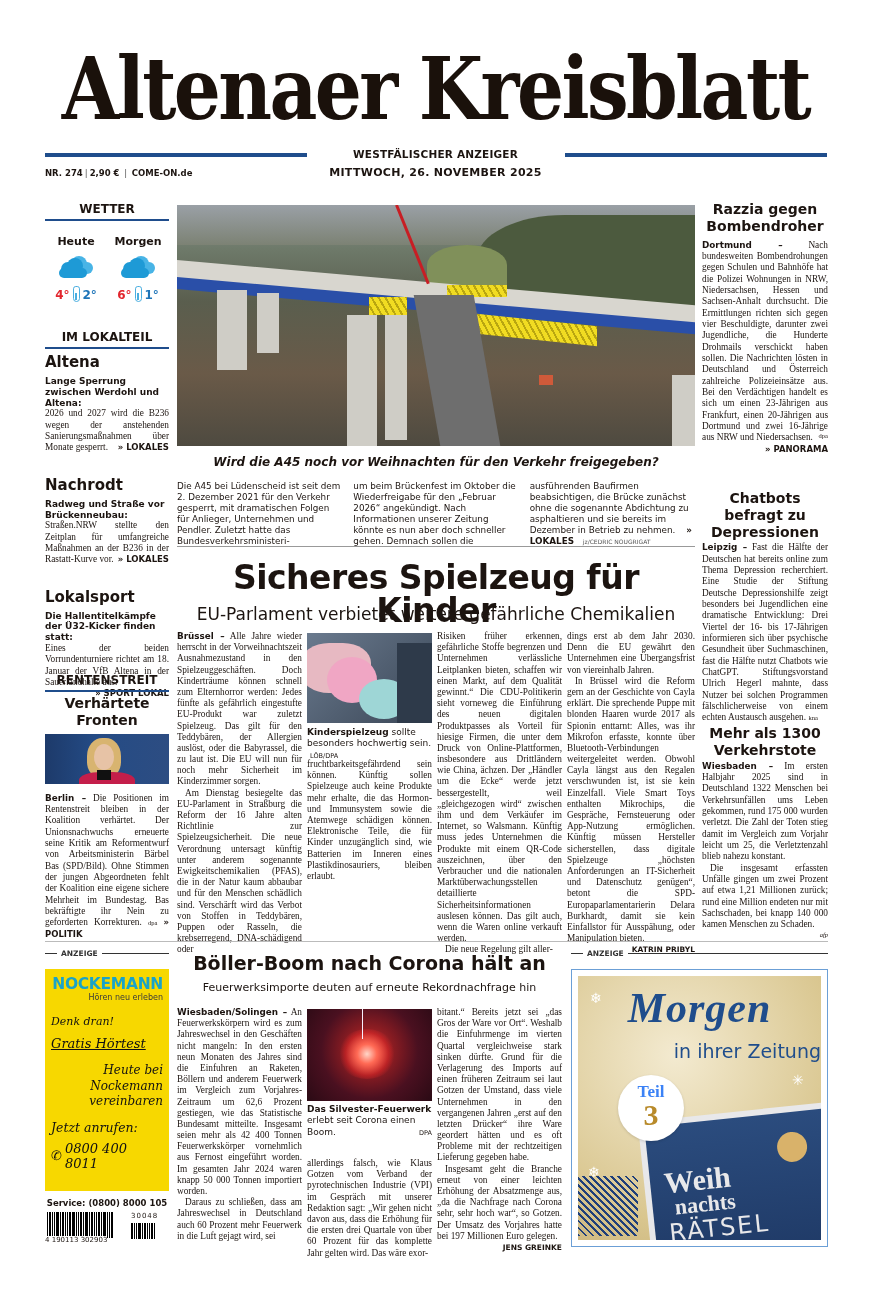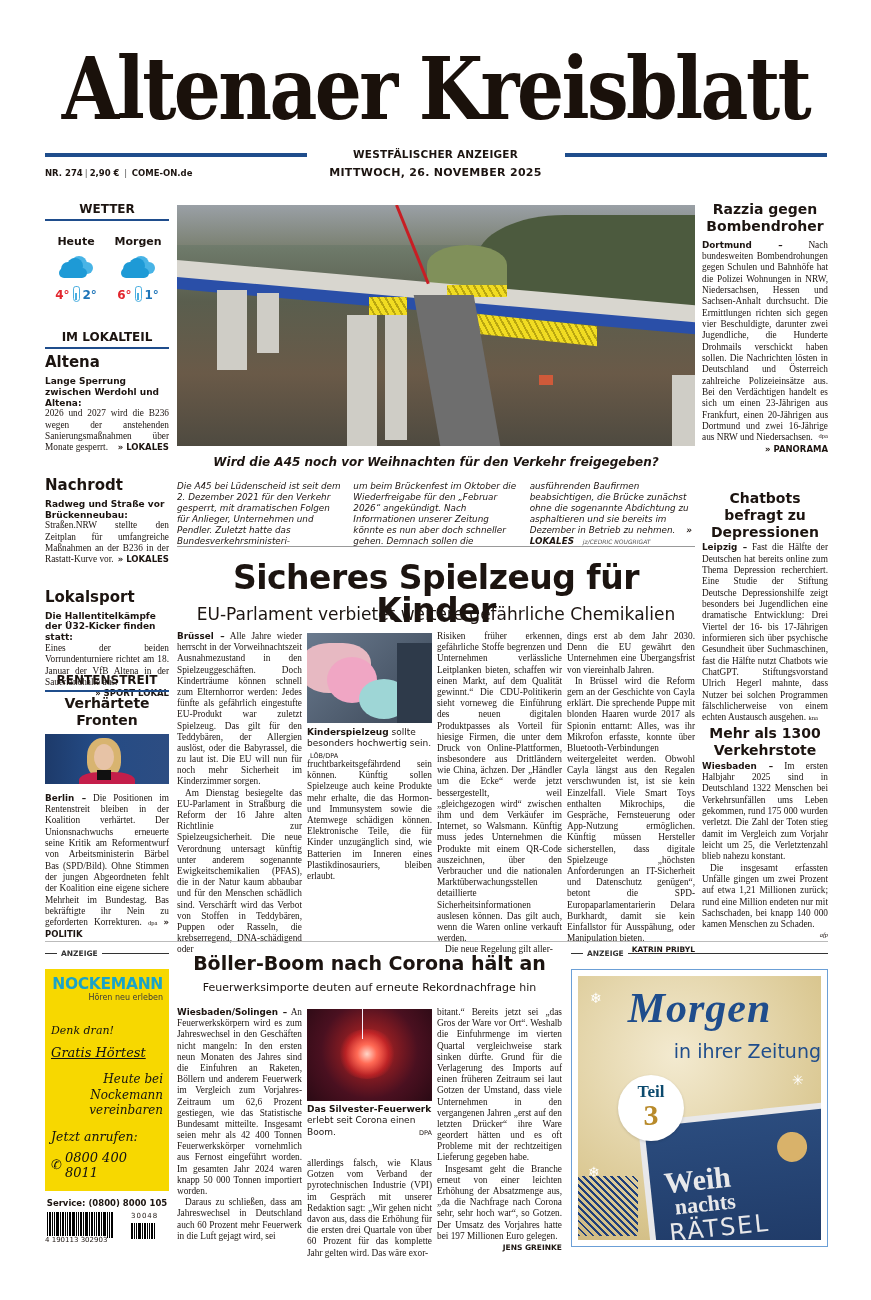--- a/index.html
+++ b/index.html
@@ -162,21 +162,21 @@
   <div class="pillar" style="left:495px;top:170px;width:23px;height:71px;"></div>
   <div class="yellow-truss" style="left:192px;top:92px;width:38px;height:18px;"></div>
   <div class="yellow-truss" style="left:300px;top:115px;width:120px;height:20px;transform:skewY(6deg);"></div>
   <div class="yellow-truss" style="left:270px;top:80px;width:60px;height:12px;"></div>
   <div style="position:absolute;left:218px;top:0;width:3px;height:85px;background:#c81e24;transform:rotate(-22deg);transform-origin:top;"></div>
   <div style="position:absolute;left:250px;top:90px;width:60px;height:151px;background:#6e6e6e;transform:skewX(10deg);"></div>
   <div style="position:absolute;left:362px;top:170px;width:14px;height:10px;background:#cf5a3a;"></div>
 </div>
 
 <div class="abs headline sans" style="left:177px;top:455px;width:518px;font-size:12px;font-style:italic;">Wird die A45 noch vor Weihnachten für den Verkehr freigegeben?</div>
-<div class="abs sans" style="left:177px;top:481px;width:518px;display:flex;gap:11px;font-size:8.8px;line-height:1.25;font-style:italic;">
+<div class="abs sans" style="left:177px;top:481px;width:518px;display:flex;gap:11px;font-size:8.8px;line-height:1.25;">
   <div style="flex:1;">Die A45 bei Lüdenscheid ist seit dem 2. Dezember 2021 für den Verkehr gesperrt, mit dramatischen Folgen für Anlieger, Unternehmen und Pendler. Zuletzt hatte das Bundesverkehrsministeri-</div>
   <div style="flex:1;">um beim Brückenfest im Oktober die Wiederfreigabe für den „Februar 2026“ angekündigt. Nach Informationen unserer Zeitung könnte es nun aber doch schneller gehen. Demnach sollen die</div>
   <div style="flex:1;">
     <span>ausführenden Baufirmen beabsichtigen, die Brücke zunächst ohne die sogenannte Abdichtung zu asphaltieren und sie bereits im Dezember in Betrieb zu nehmen.</span>
     <span style="font-weight:bold;margin-left:8px;">» LOKALES</span>
     <span style="font-size:6px;color:#555;margin-left:6px;">jz/CEDRIC NOUGRIGAT</span>
   </div>
 </div>
 <div class="abs rule-grey" style="left:177px;top:546px;width:518px;"></div>
 
@@ -240,21 +240,21 @@
     <span style="float:right;font-size:6.5px;font-style:italic;">afp</span>
   </div>
 </div>
 
 <div class="abs rule-grey" style="left:45px;top:941px;width:783px;background:#bbb;"></div>
 
 <div class="abs ad-label sans" style="left:45px;top:949px;width:124px;">ANZEIGE</div>
 <div class="abs nock" style="left:45px;top:969px;width:124px;height:222px;padding:6px 6px;">
   <div class="sans" style="color:#1aa3c8;font-size:15.5px;font-weight:bold;letter-spacing:-0.3px;text-align:right;">NOCKEMANN</div>
   <div class="sans" style="color:#3a3a3a;font-size:8px;text-align:right;">Hören neu erleben</div>
-  <div class="hand" style="font-size:11px;margin-top:22px;">Denk dran!</div>
+  <div class="hand" style="font-size:11px;margin-top:13px;">Denk dran!</div>
   <div class="hand" style="font-size:13px;margin-top:8px;text-decoration:underline;">Gratis Hörtest</div>
   <div class="hand" style="font-size:12px;margin-top:12px;text-align:right;line-height:1.3;">
     <div>Heute bei</div>
     <div>Nockemann</div>
     <div>vereinbaren</div>
   </div>
   <div class="hand" style="font-size:12.5px;margin-top:10px;">Jetzt anrufen:</div>
   <div class="hand" style="font-size:13px;margin-top:6px;display:flex;align-items:center;gap:3px;">
     <span style="font-style:normal;font-size:13px;">✆</span>
     <span>0800 400 8011</span>
@@ -329,21 +329,21 @@
   <p>Insgesamt geht die Branche erneut von einer leichten Erhöhung der Absatzmenge aus, „da die Nachfrage nach Corona sehr, sehr hoch war“, so Gotzen. Der Umsatz des Vorjahres hatte bei 197 Millionen Euro gelegen.</p>
   <div class="sans" style="text-align:right;font-weight:bold;font-size:7.5px;margin-top:1px;">JENS GREINKE</div>
 </div>
 
 <div class="abs ad-label sans" style="left:571px;top:949px;width:257px;">ANZEIGE</div>
 <div class="abs ad-morgen" style="left:571px;top:969px;width:257px;height:278px;">
   <div class="ad-inner">
     <div class="serif" style="position:absolute;left:0;top:8px;width:100%;text-align:center;font-style:italic;font-weight:bold;font-size:42px;color:#1f4d8c;letter-spacing:1px;">Morgen</div>
     <div class="sans" style="position:absolute;left:0;top:64px;width:100%;text-align:right;font-size:19px;color:#1f4d8c;">in ihrer Zeitung</div>
     <div style="position:absolute;left:40px;top:99px;width:66px;height:66px;border-radius:50%;background:#fff;text-align:center;z-index:2;box-shadow:0 1px 3px rgba(0,0,0,0.15);">
-      <div class="serif" style="font-weight:bold;font-size:17px;color:#0c4a6e;margin-top:8px;line-height:1;">Teil</div>
+      <div class="serif" style="font-weight:bold;font-size:17px;color:#3b82f6;margin-top:8px;line-height:1;">Teil</div>
       <div class="serif" style="font-weight:bold;font-size:30px;color:#b88a2a;line-height:1;">3</div>
     </div>
     <div style="position:absolute;left:68px;top:135px;width:200px;height:170px;background:#e8e8ea;transform:rotate(-6deg);padding:6px;">
       <div style="width:100%;height:100%;background:linear-gradient(180deg,#2b4c7e 0%,#1e3864 100%);position:relative;">
         <div class="serif" style="position:absolute;left:14px;top:44px;color:#e8e8ea;font-weight:bold;font-size:30px;line-height:0.95;">Weih</div>
         <div class="serif" style="position:absolute;left:22px;top:73px;color:#e8e8ea;font-weight:bold;font-size:22px;line-height:0.95;">nachts</div>
         <div class="sans" style="position:absolute;left:14px;top:96px;color:#e8e8ea;font-size:24px;letter-spacing:2px;line-height:1;">RÄTSEL</div>
         <div style="position:absolute;left:130px;top:20px;width:30px;height:30px;border-radius:50%;background:#d9b26a;"></div>
       </div>
     </div>

